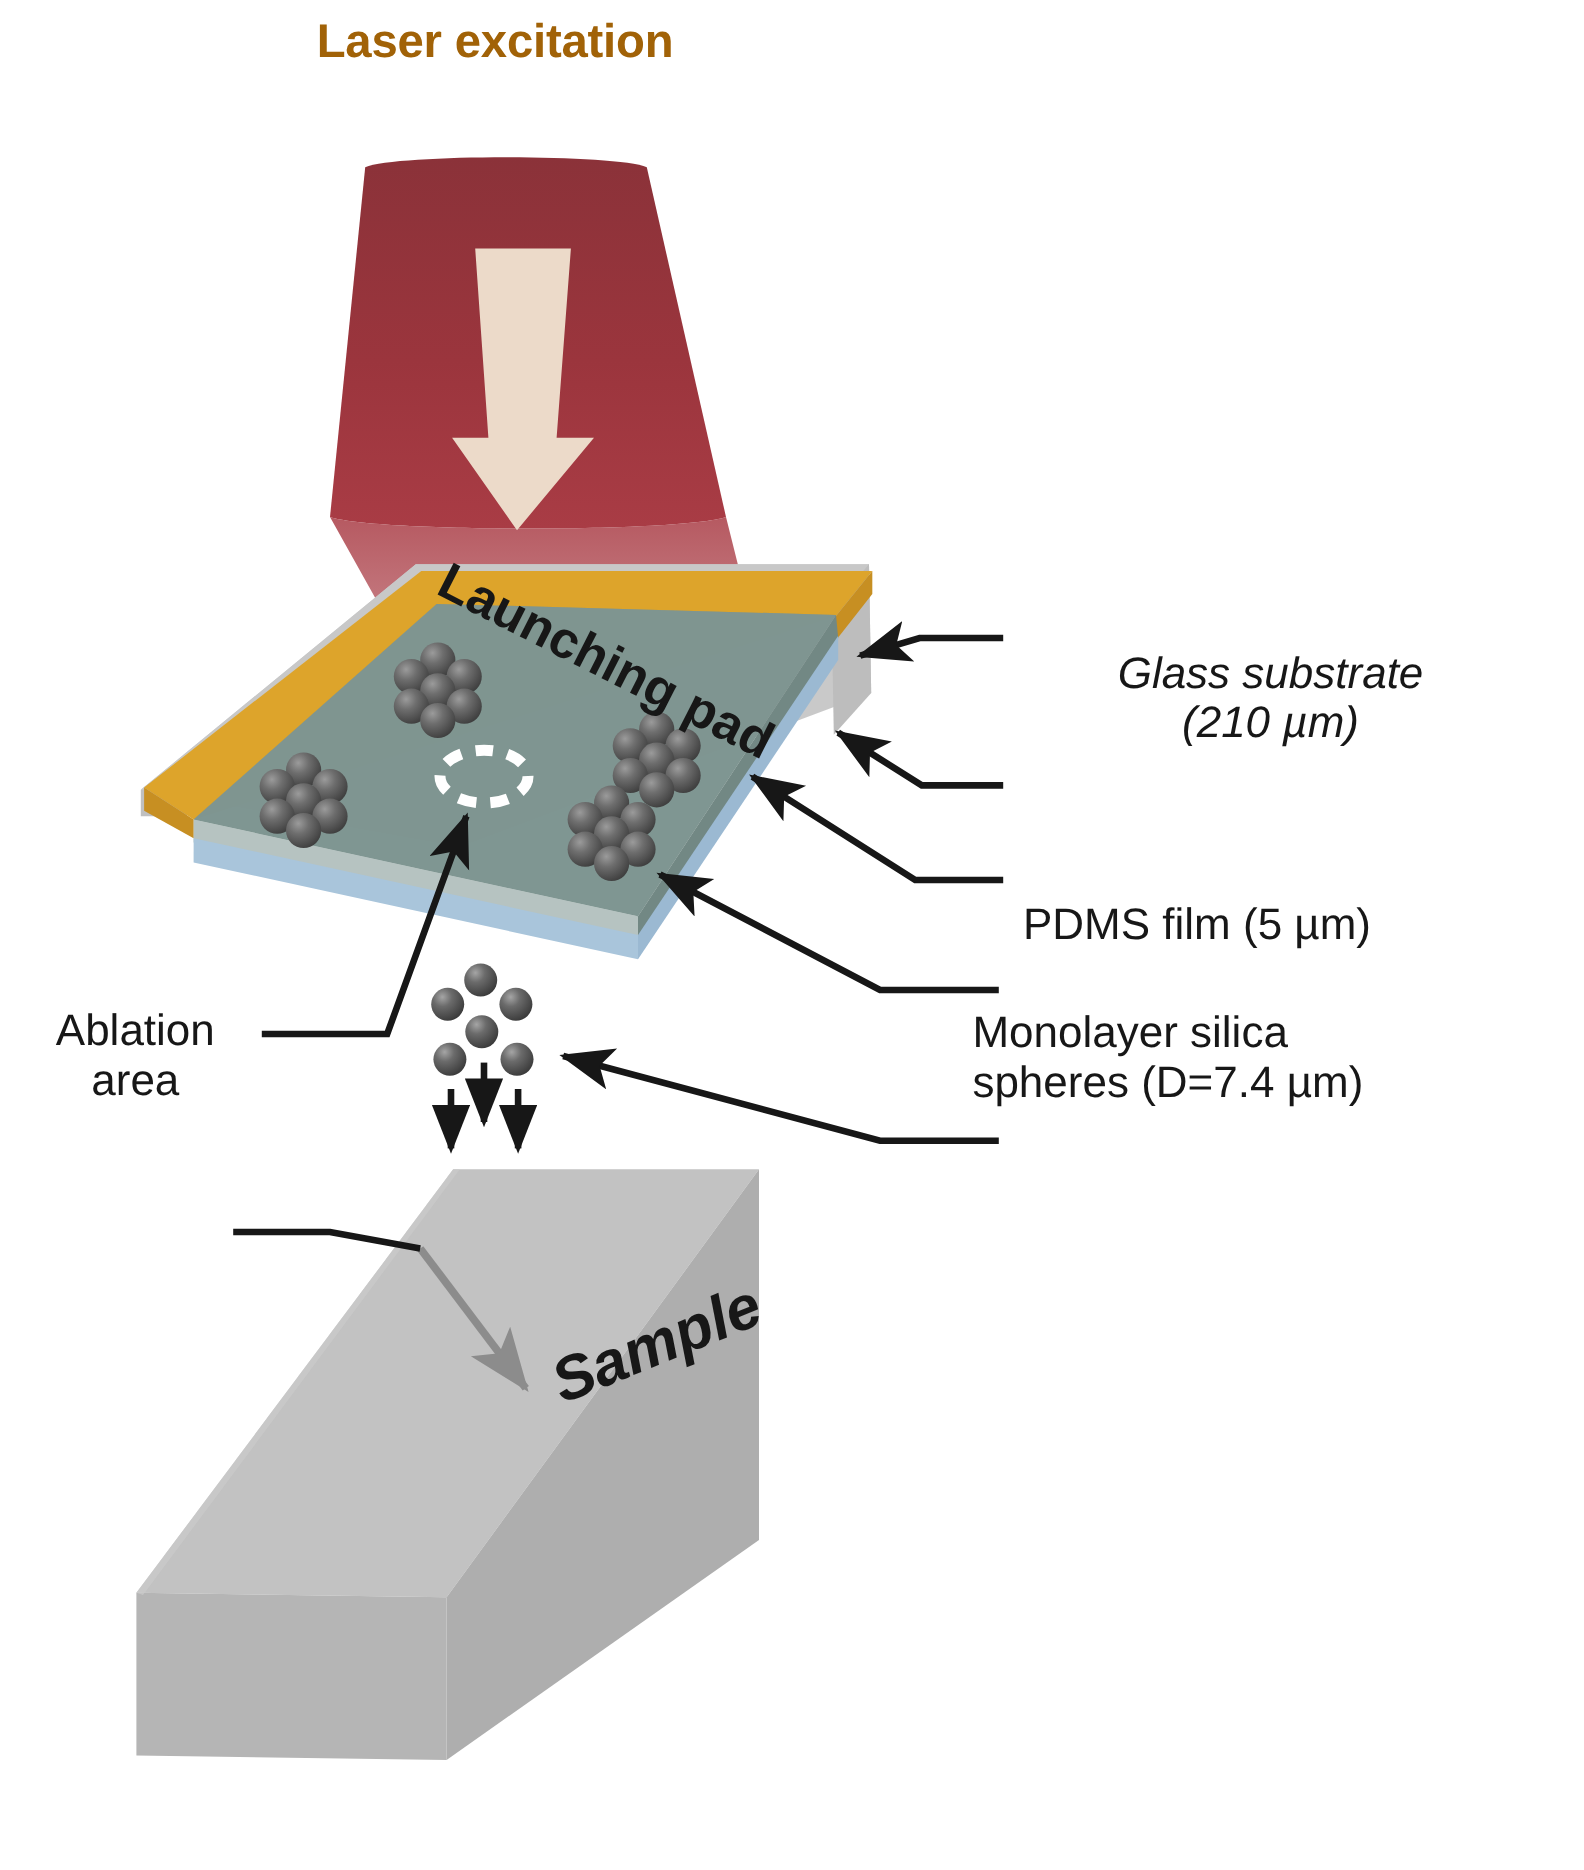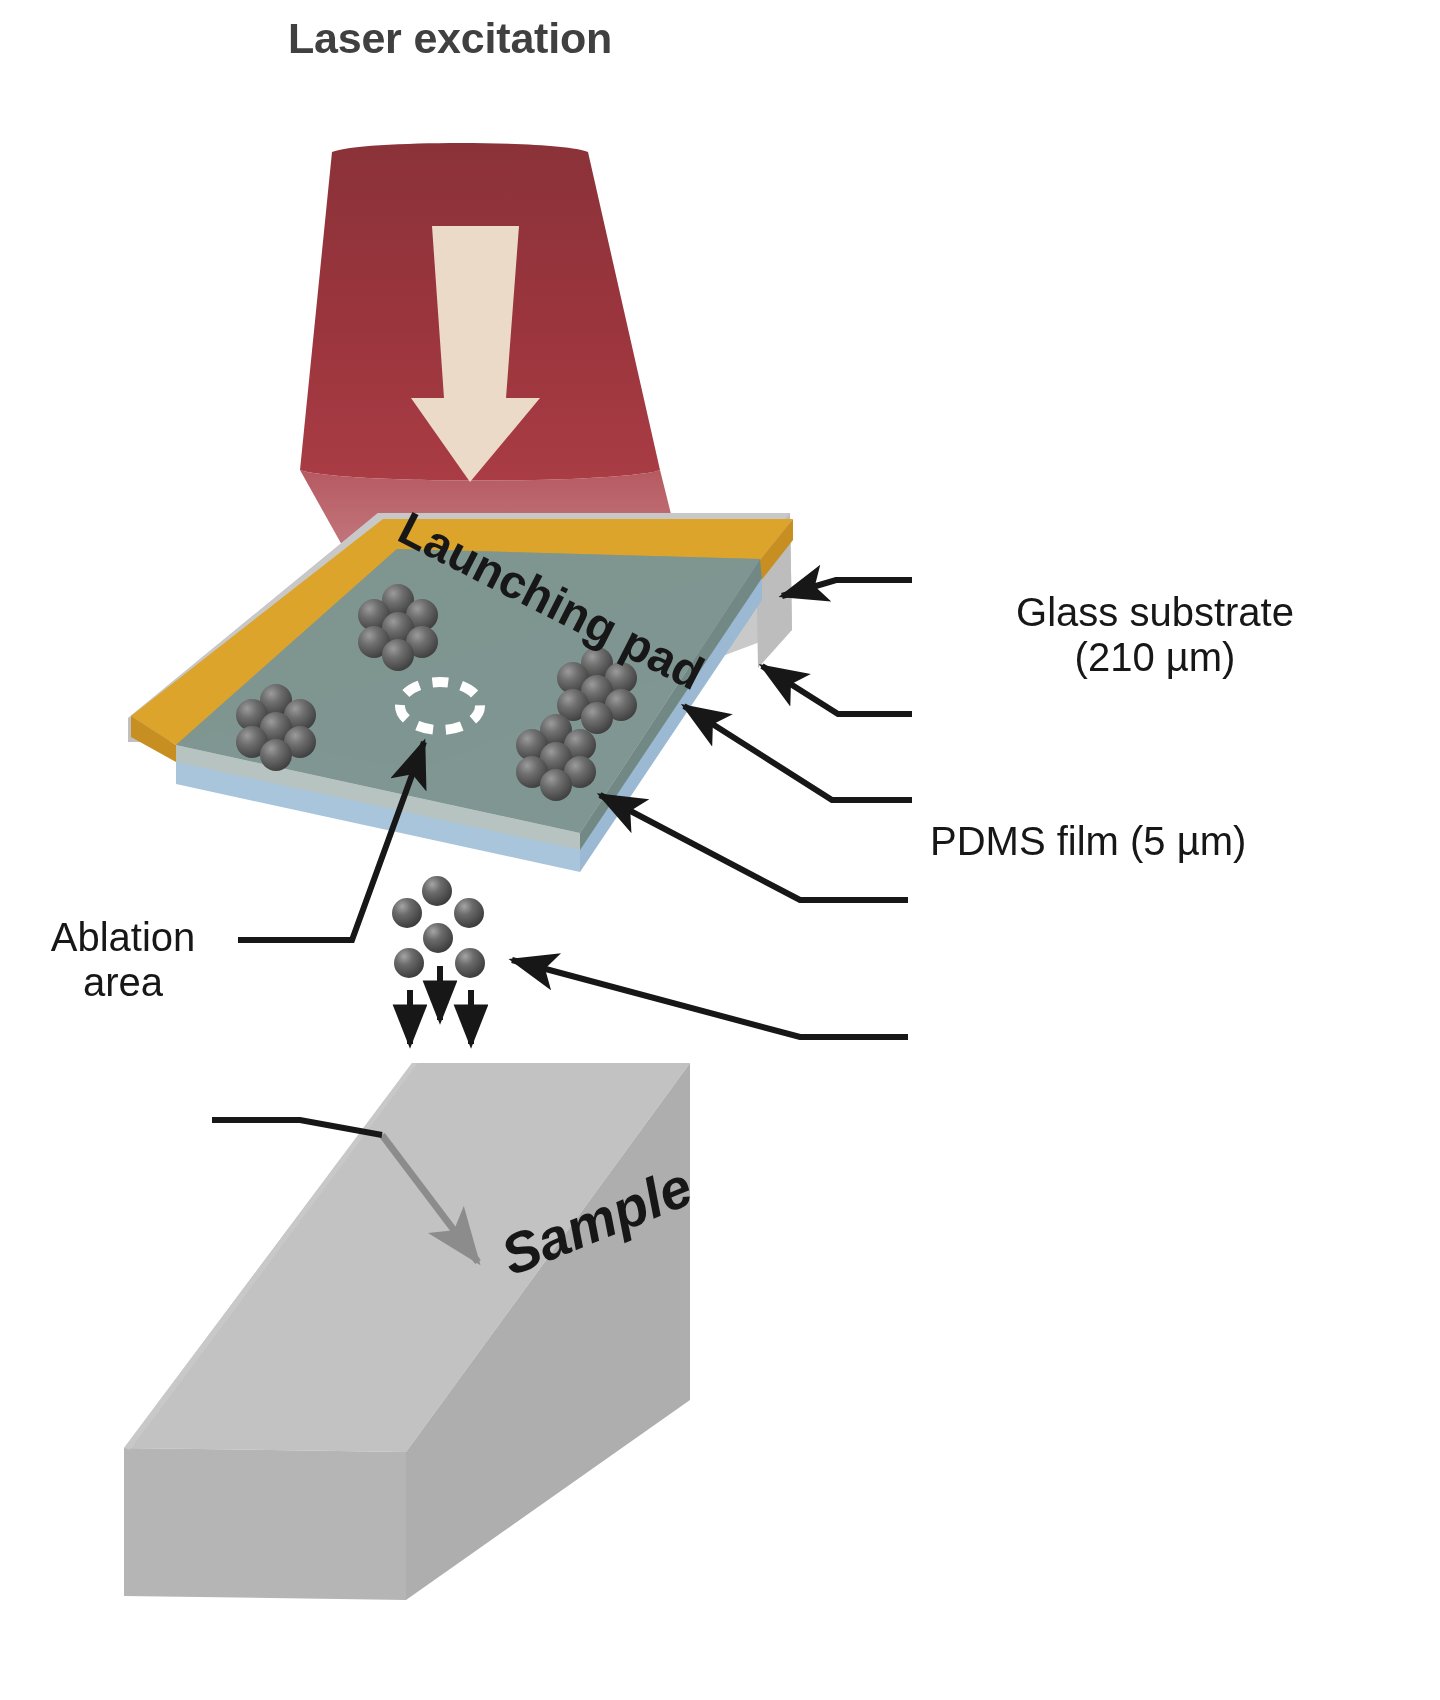--- a/index.html
+++ b/index.html
@@ -24,21 +24,21 @@
   }
   .hdr {
     position: absolute;
     left: 140px;
     top: 12px;
     width: 620px;
     text-align: center;
     font-weight: bold;
     font-size: 43px;
     line-height: 1.22;
-    color: #404040;
+    color: #a16207;
     letter-spacing: -0.2px;
   }
   .lbl {
     position: absolute;
     font-size: 40px;
     line-height: 1.12;
     color: #171717;
     white-space: pre-line;
   }
   .lbl.right { text-align: left; }
@@ -255,30 +255,34 @@
               transform:rotate(27deg);transform-origin:0 0;white-space:nowrap;">
     <span>Launching pad</span>
   </div>
 
   <div style="position:absolute;left:492px;top:1228px;
               font-size:56px;font-weight:bold;font-style:italic;color:#171717;
               transform:rotate(-22deg);transform-origin:0 0;white-space:nowrap;">
     <span>Sample</span>
   </div>
 
-  <div class="lbl right" style="left:940px;top:545px;width:430px;text-align:center;">
+  <div class="lbl right" style="left:940px;top:545px;width:430px;text-align:center;font-style:italic;">
     <span>Glass substrate
 (210 µm)</span>
   </div>
 
 
   <div class="lbl right" style="left:930px;top:774px;width:400px;">
     <span>PDMS film (5 µm)</span>
   </div>
 
+  <div class="lbl right" style="left:884px;top:872px;width:460px;">
+    <span>Monolayer silica
+spheres (D=7.4 µm)</span>
+  </div>
 
 
   <div class="lbl left" style="left:18px;top:870px;width:210px;">
     <span>Ablation
 area</span>
   </div>
 
 
 </div>
 

